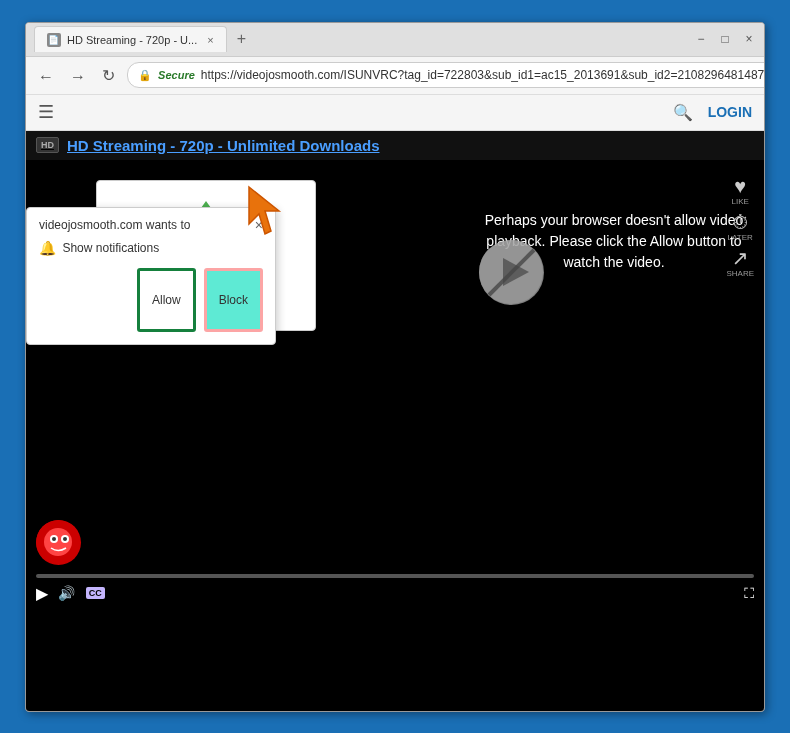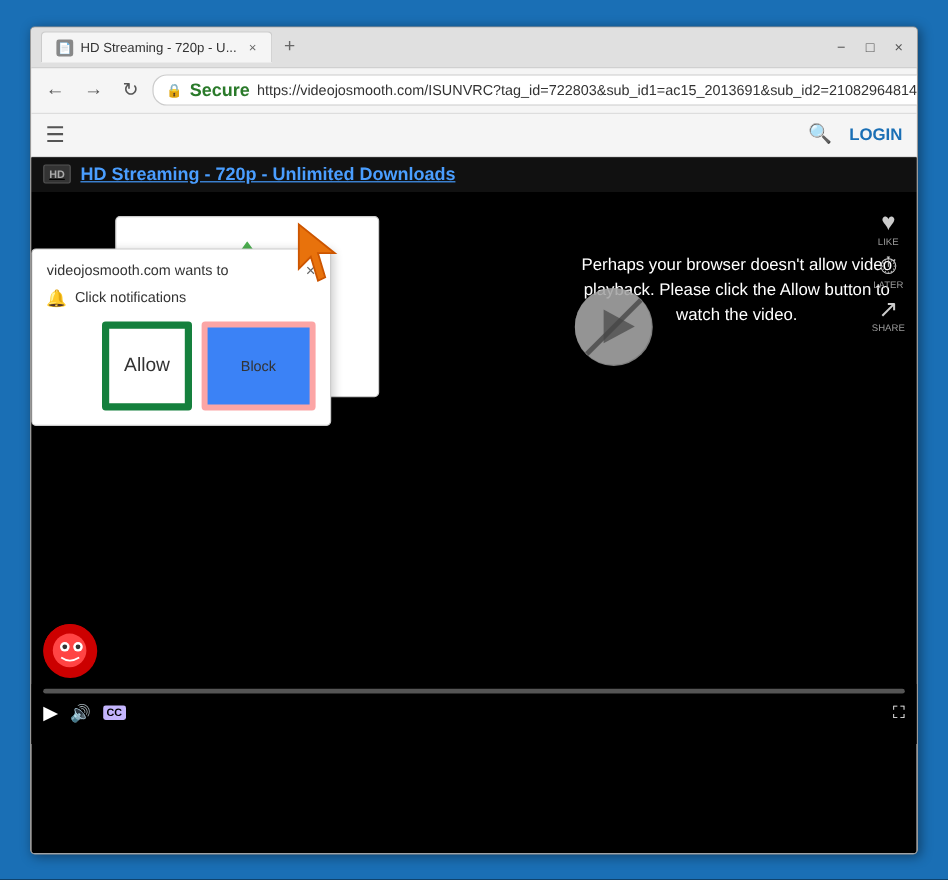--- a/index.html
+++ b/index.html
@@ -119,22 +119,23 @@
     }
     .secure-icon {
       color: #2a7a2a;
       font-size: 11px;
       display: flex;
       align-items: center;
       gap: 2px;
     }
     .secure-text {
       color: #2a7a2a;
-      font-size: 15px;
-      font-weight: bold;
+      font-size: 11px;
+      font-weight: bold;
+      font-style: italic;
     }
     .url-text {
       font-size: 12px;
       color: #333;
       flex: 1;
       overflow: hidden;
       text-overflow: ellipsis;
       white-space: nowrap;
     }
     
@@ -333,32 +334,32 @@
     }
     .bell-icon { color: #555; font-size: 14px; }
     .show-notif-text { font-size: 12px; color: #333; }
     .popup-buttons {
       display: flex;
       gap: 8px;
       justify-content: flex-end;
     }
     .allow-btn {
       background: white;
-      border: 6px solid #15803d;
+      border: 3px solid #15803d;
       border-radius: 3px;
       padding: 22px 12px;
-      font-size: 16px;
+      font-size: 12px;
       cursor: pointer;
       color: #333;
     }
     .block-btn {
-      background: #3b82f6;
-      border: 5px solid #fca5a5;
+      background: #5eead4;
+      border: 3px solid #fca5a5;
       border-radius: 3px;
-      padding: 4px 28px;
+      padding: 4px 12px;
       font-size: 12px;
       cursor: pointer;
       color: #333;
     }
     
     .pcrisk-watermark {
       position: absolute;
       bottom: 55px;
       left: 20px;
       display: flex;
@@ -487,21 +488,21 @@
 
   <div class="content-wrapper">
 
     <div class="notification-popup">
       <div class="popup-header">
         <span class="popup-title">videojosmooth.com wants to</span>
         <button class="popup-close">×</button>
       </div>
       <div class="popup-notification-row">
         <span class="bell-icon">🔔</span>
-        <span class="show-notif-text">Click notifications</span>
+        <span class="show-notif-text">Show notifications</span>
       </div>
       <div class="popup-buttons">
         <button class="allow-btn">Allow</button>
         <button class="block-btn">Block</button>
       </div>
     </div>
 
     <div class="cursor-arrow">
       <svg width="60" height="70" viewBox="0 0 60 70">
 

